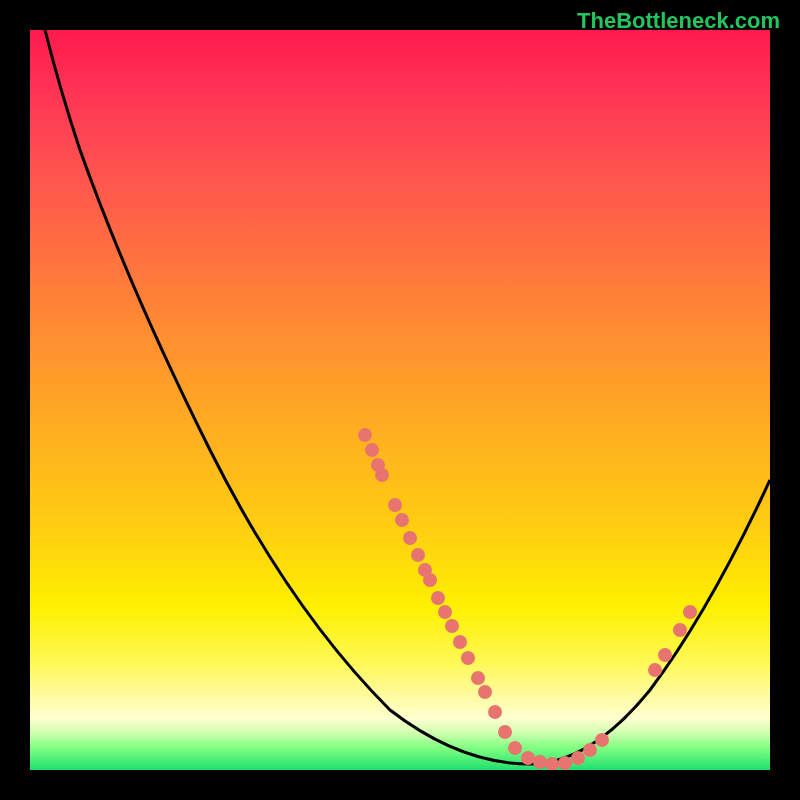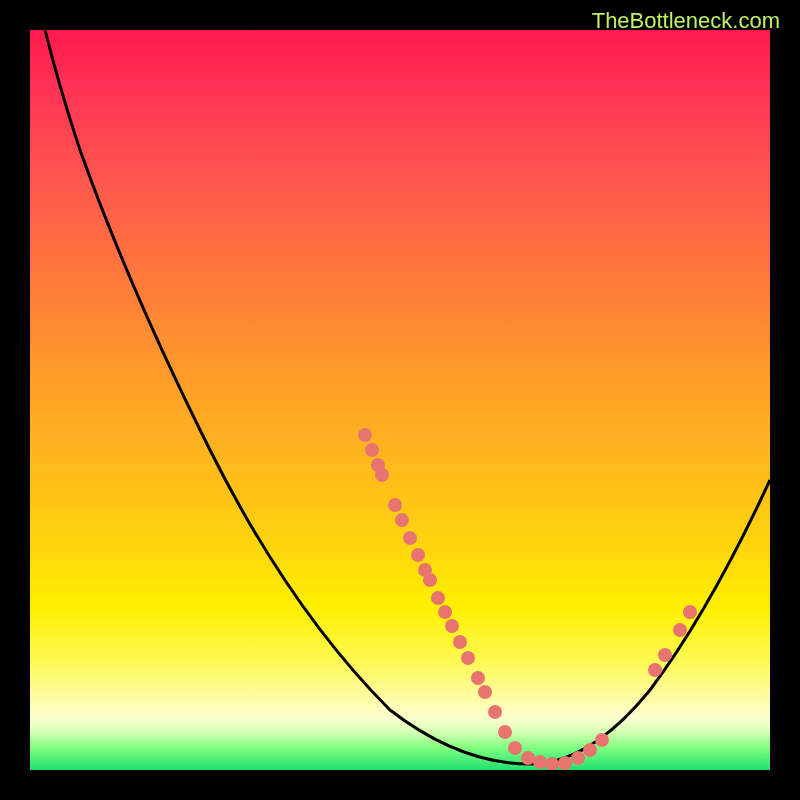--- a/index.html
+++ b/index.html
@@ -11,23 +11,23 @@
       width: 800px;
       height: 800px;
       background: #000;
       position: relative;
       font-family: Arial, sans-serif;
     }
     .watermark {
       position: absolute;
       top: 8px;
       right: 20px;
-      color: #bef264;
+      color: #22c55e;
       font-size: 22px;
-      font-weight: normal;
+      font-weight: bold;
       z-index: 10;
     }
     .chart-area {
       position: absolute;
       top: 30px;
       left: 30px;
       width: 740px;
       height: 740px;
       background: linear-gradient(to bottom, 
         #ff1a4d 0%,

